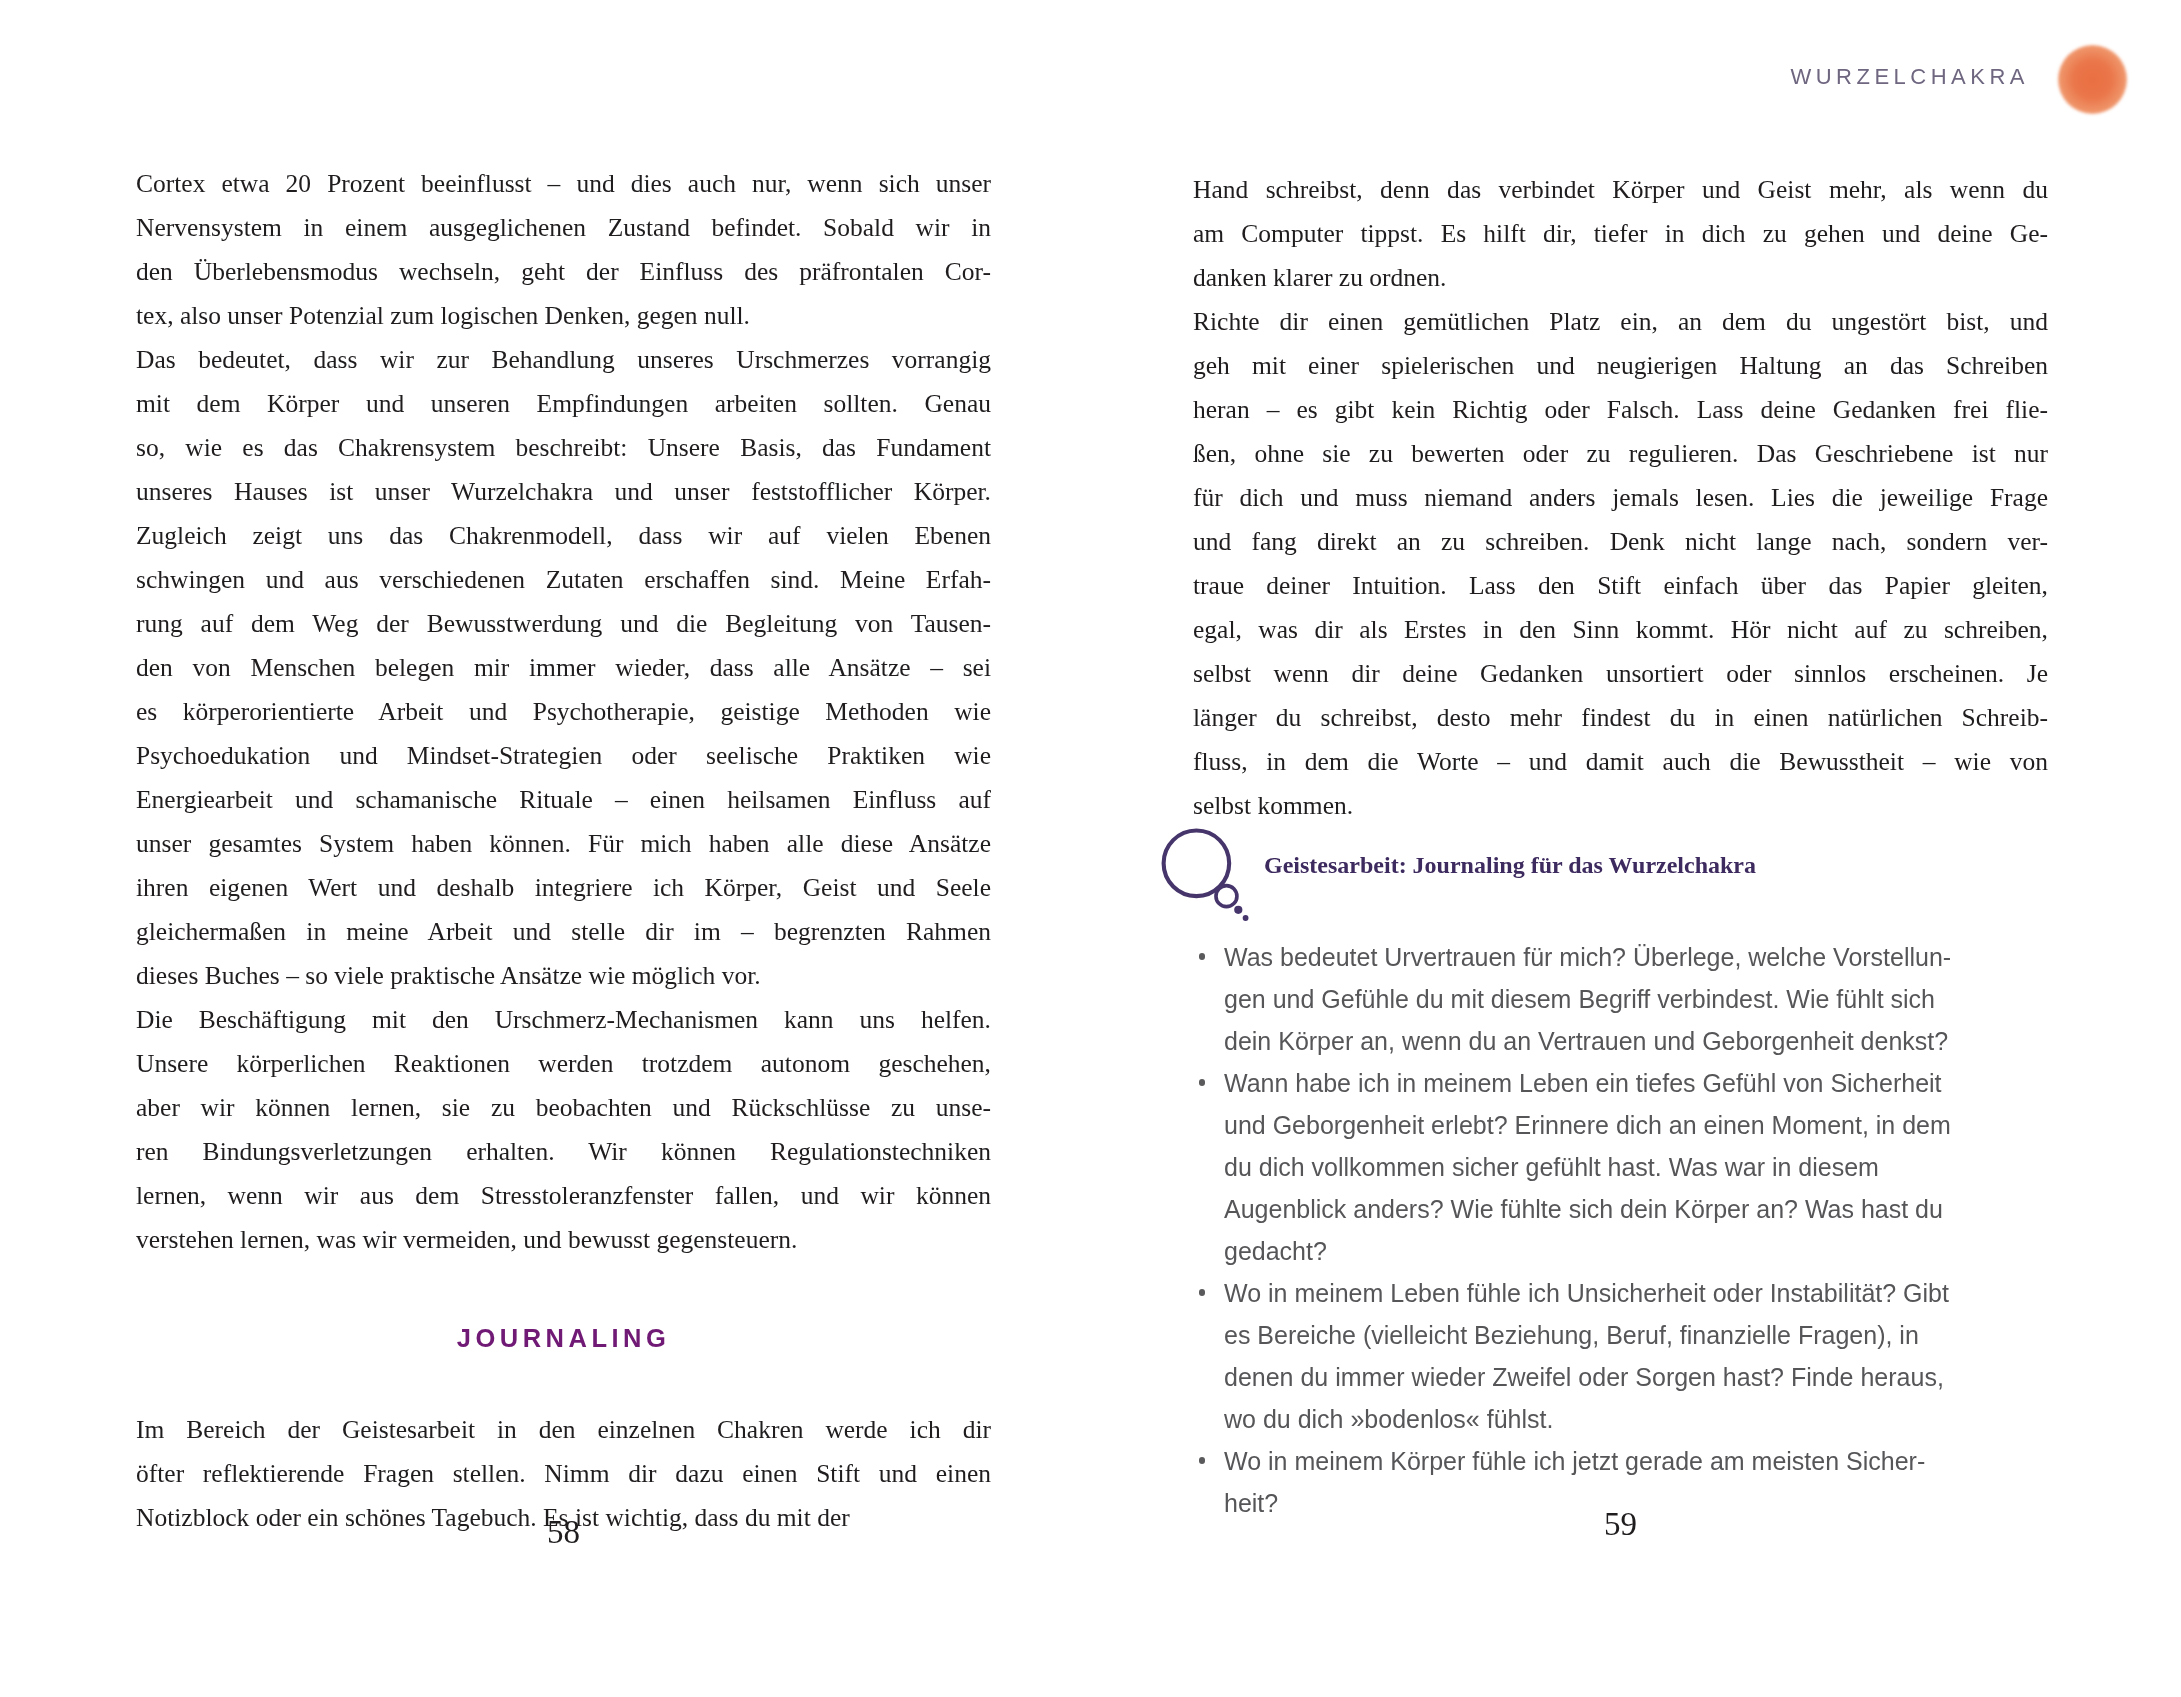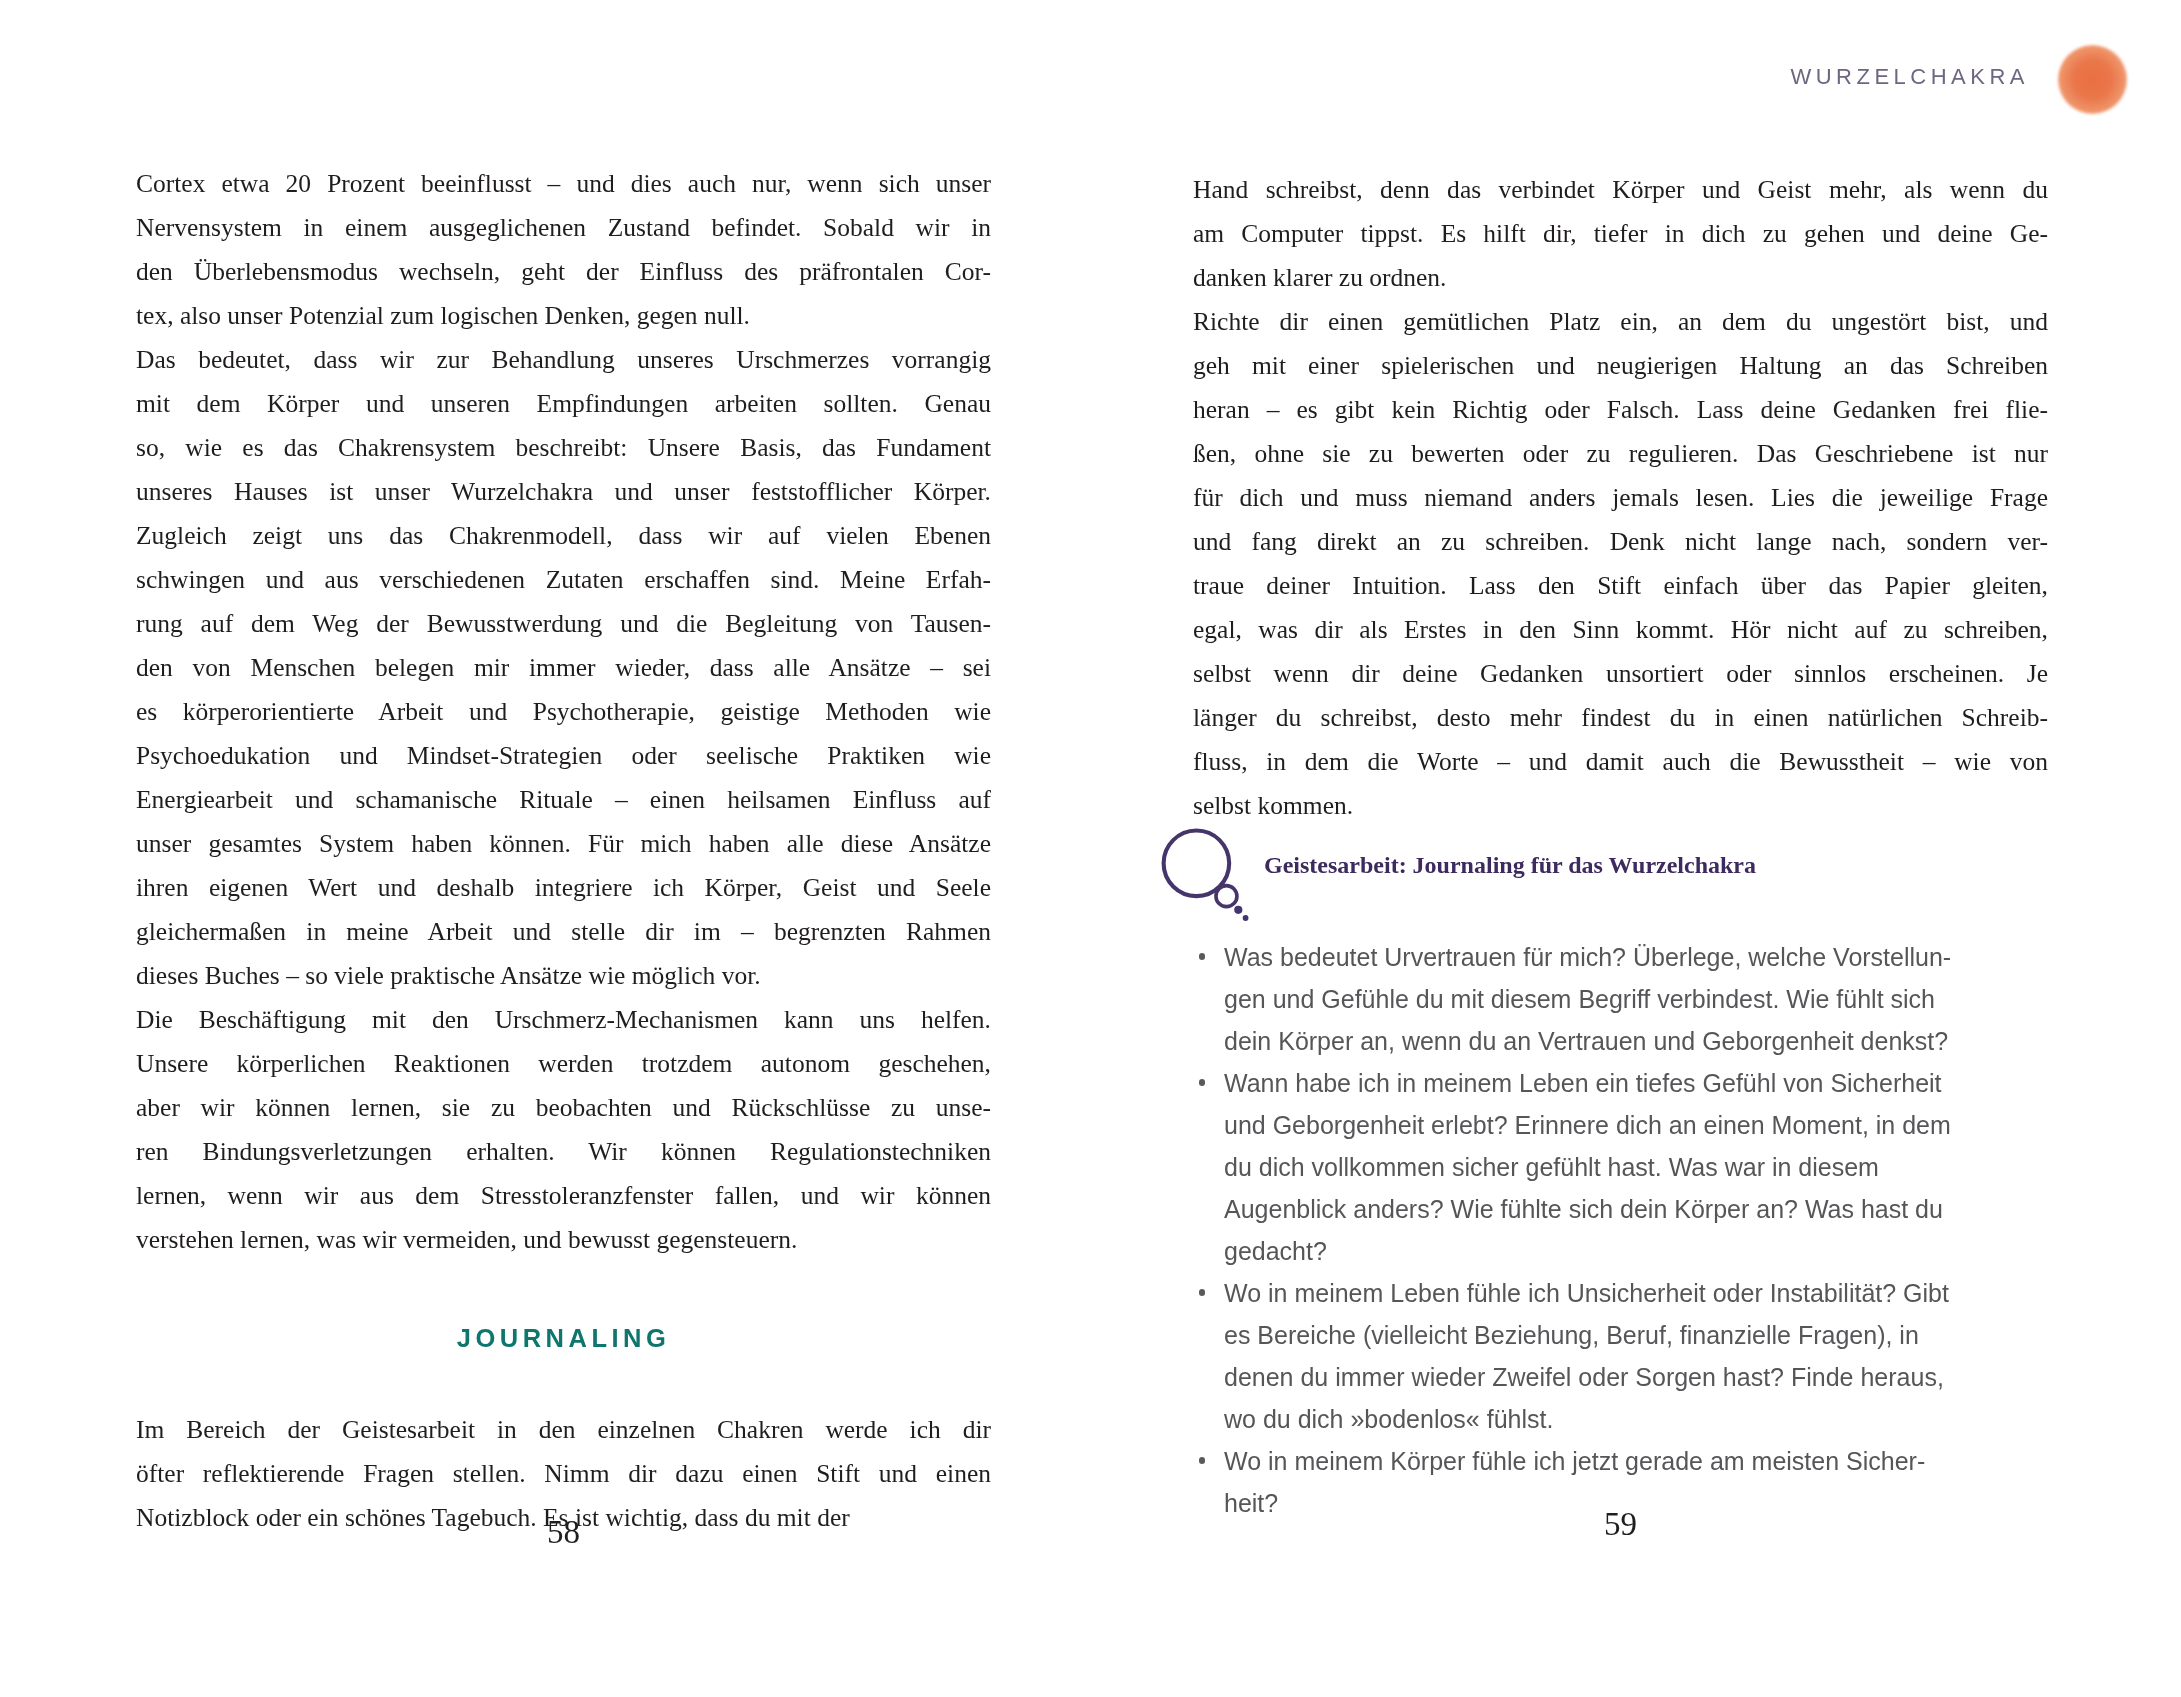--- a/index.html
+++ b/index.html
@@ -21,21 +21,21 @@
   .para .line.last{text-align-last:left;}
   
   .journaling{
     margin:60px 0 53px 0;
     text-align:center;
     font-family:"Liberation Sans", sans-serif;
     font-weight:600;
     font-size:25.5px;
     line-height:33px;
     letter-spacing:4.5px;
-    color:#0f766e;
+    color:#701a75;
   }
   
   .running-header{
     position:absolute;left:1193px;top:64px;width:836px;
     text-align:right;
     font-family:"Liberation Sans", sans-serif;
     font-size:22px;letter-spacing:4.5px;
     color:#6f6680;
   }
   .chakra-dot{

